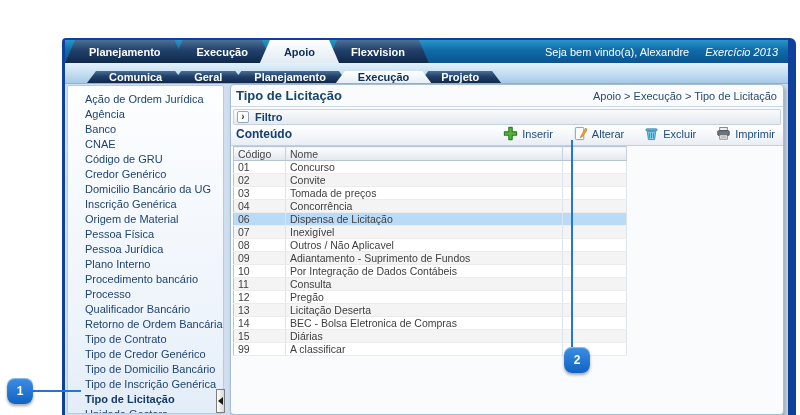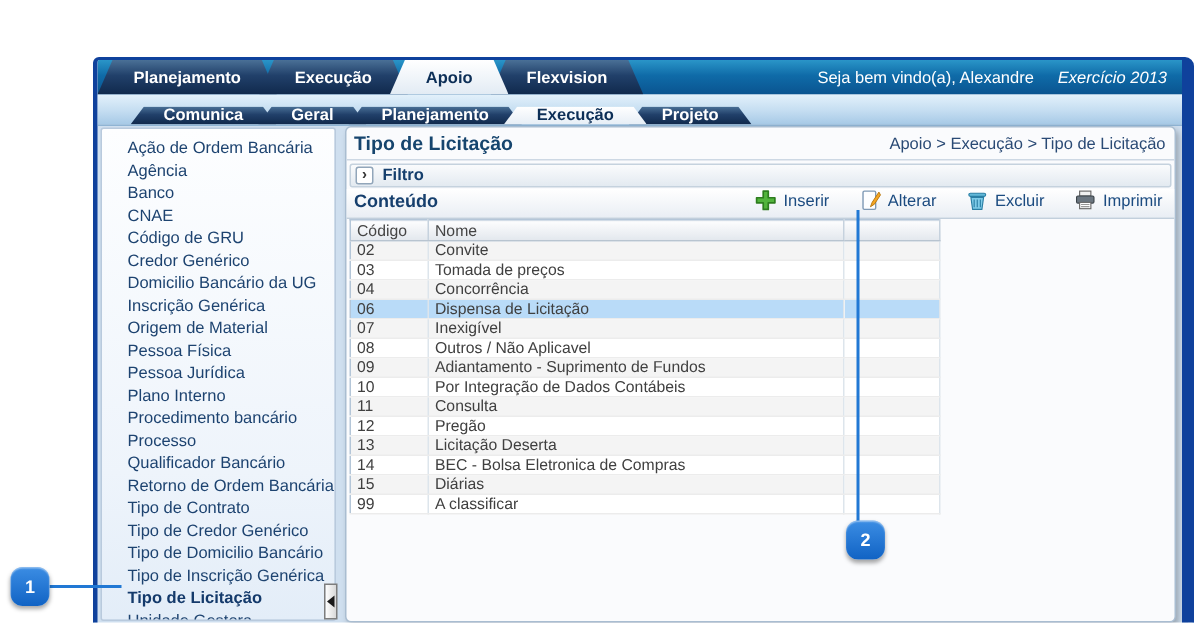--- a/index.html
+++ b/index.html
@@ -136,21 +136,21 @@
           <div class="tab2">Comunica</div>
           <div class="tab2">Geral</div>
           <div class="tab2">Planejamento</div>
           <div class="tab2 active">Execução</div>
           <div class="tab2">Projeto</div>
         </div>
     </div>
 
     <div class="bodyarea">
       <div class="sidebar" id="sidebar">
-          <div class="side-item">Ação de Ordem Bancária</div>
+          <div class="side-item">Ação de Ordem Jurídica</div>
           <div class="side-item">Agência</div>
           <div class="side-item">Banco</div>
           <div class="side-item">CNAE</div>
           <div class="side-item">Código de GRU</div>
           <div class="side-item">Credor Genérico</div>
           <div class="side-item">Domicilio Bancário da UG</div>
           <div class="side-item">Inscrição Genérica</div>
           <div class="side-item">Origem de Material</div>
           <div class="side-item">Pessoa Física</div>
           <div class="side-item">Pessoa Jurídica</div>
@@ -233,20 +233,25 @@
               <col class="c-fill">
             </colgroup>
             <thead>
               <tr>
                 <th>Código</th>
                 <th>Nome</th>
                 <th></th>
               </tr>
             </thead>
             <tbody>
+              <tr>
+                <td class="code">01</td>
+                <td class="name">Concurso</td>
+                <td class="fill"></td>
+              </tr>
               <tr class="alt">
                 <td class="code">02</td>
                 <td class="name">Convite</td>
                 <td class="fill"></td>
               </tr>
               <tr>
                 <td class="code">03</td>
                 <td class="name">Tomada de preços</td>
                 <td class="fill"></td>
               </tr>

